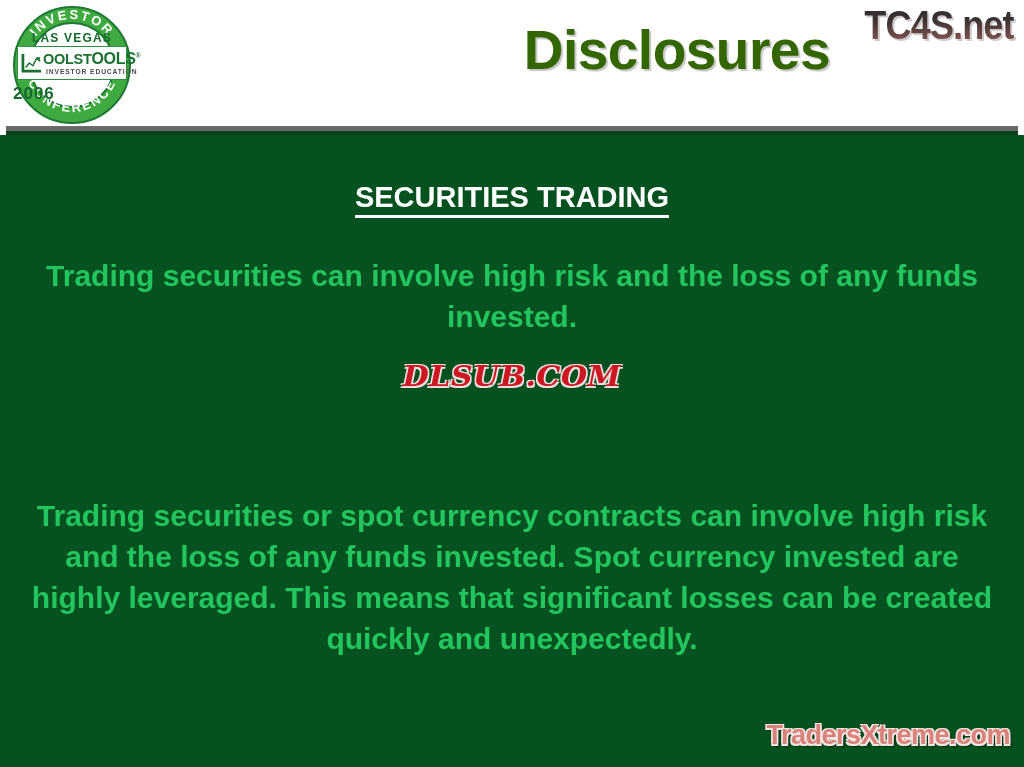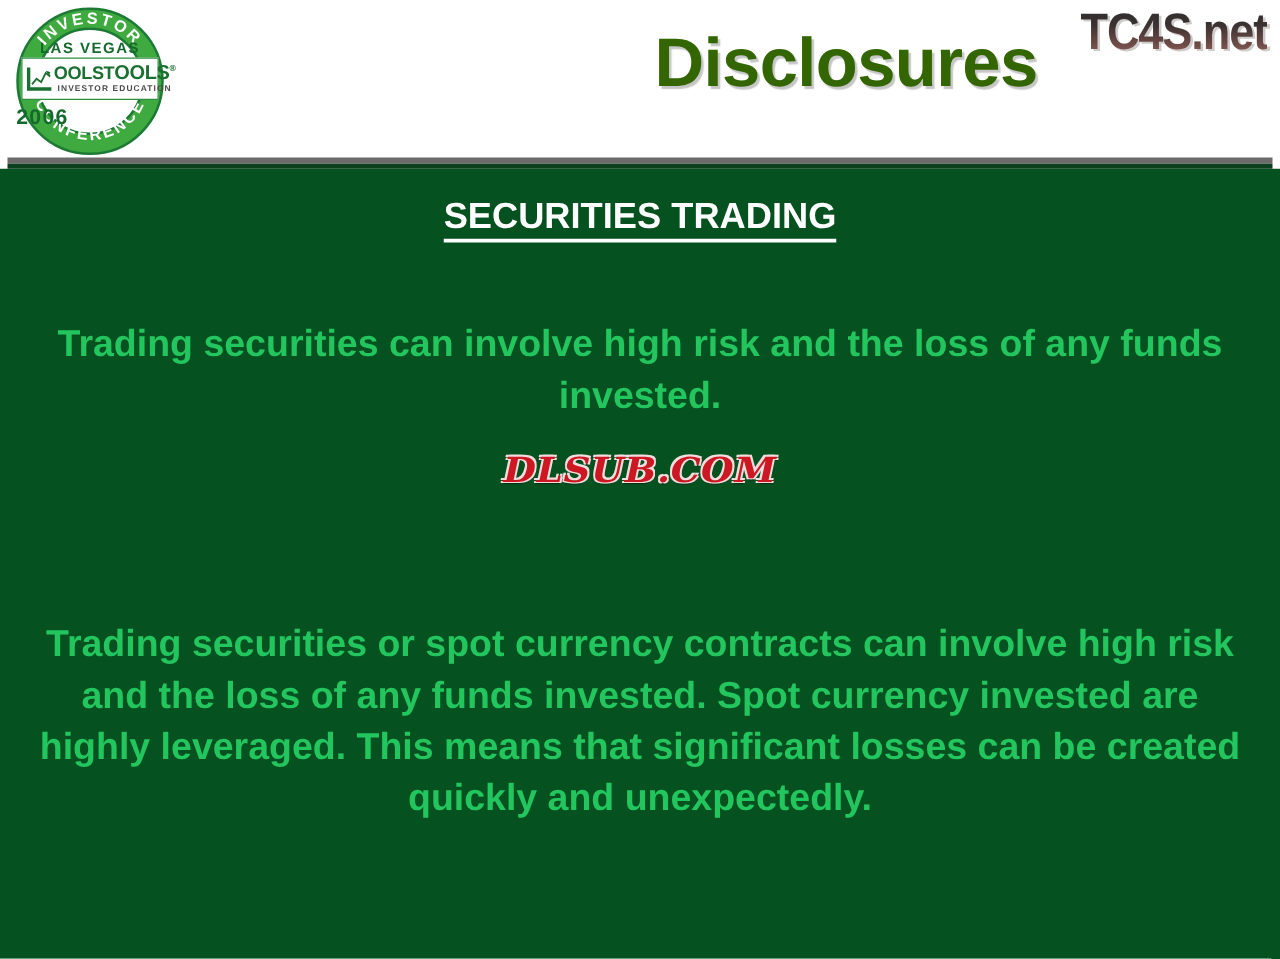--- a/index.html
+++ b/index.html
@@ -202,20 +202,21 @@
 
   .heading {
     position: absolute;
     left: 0;
     width: 1024px;
     text-align: center;
     color: #ffffff;
     font-size: 29px;
     font-weight: bold;
     font-family: "Liberation Sans", sans-serif;
+    margin-top: 24px;
   }
   .heading span {
     border-bottom: 3px solid #ffffff;
     padding-bottom: 2px;
   }
   .heading-securities { top: 22px; }
   .heading-currency   { top: 258px; }
 
   .paragraph {
     position: absolute;
@@ -335,15 +336,16 @@
       <span>SECURITIES TRADING</span>
     </div>
 
     <div class="paragraph para-securities">Trading securities can involve high risk and the loss of any funds invested.</div>
 
     <div class="watermark">DLSUB.COM</div>
 
 
     <div class="paragraph para-currency">Trading securities or spot currency contracts can involve high risk and the loss of any funds invested.  Spot currency invested are highly leveraged.  This means that significant losses can be created quickly and unexpectedly.</div>
 
+    <div class="tx-logo">TradersXtreme.com</div>
   </div>
 
 </div>
 
 </body></html>

